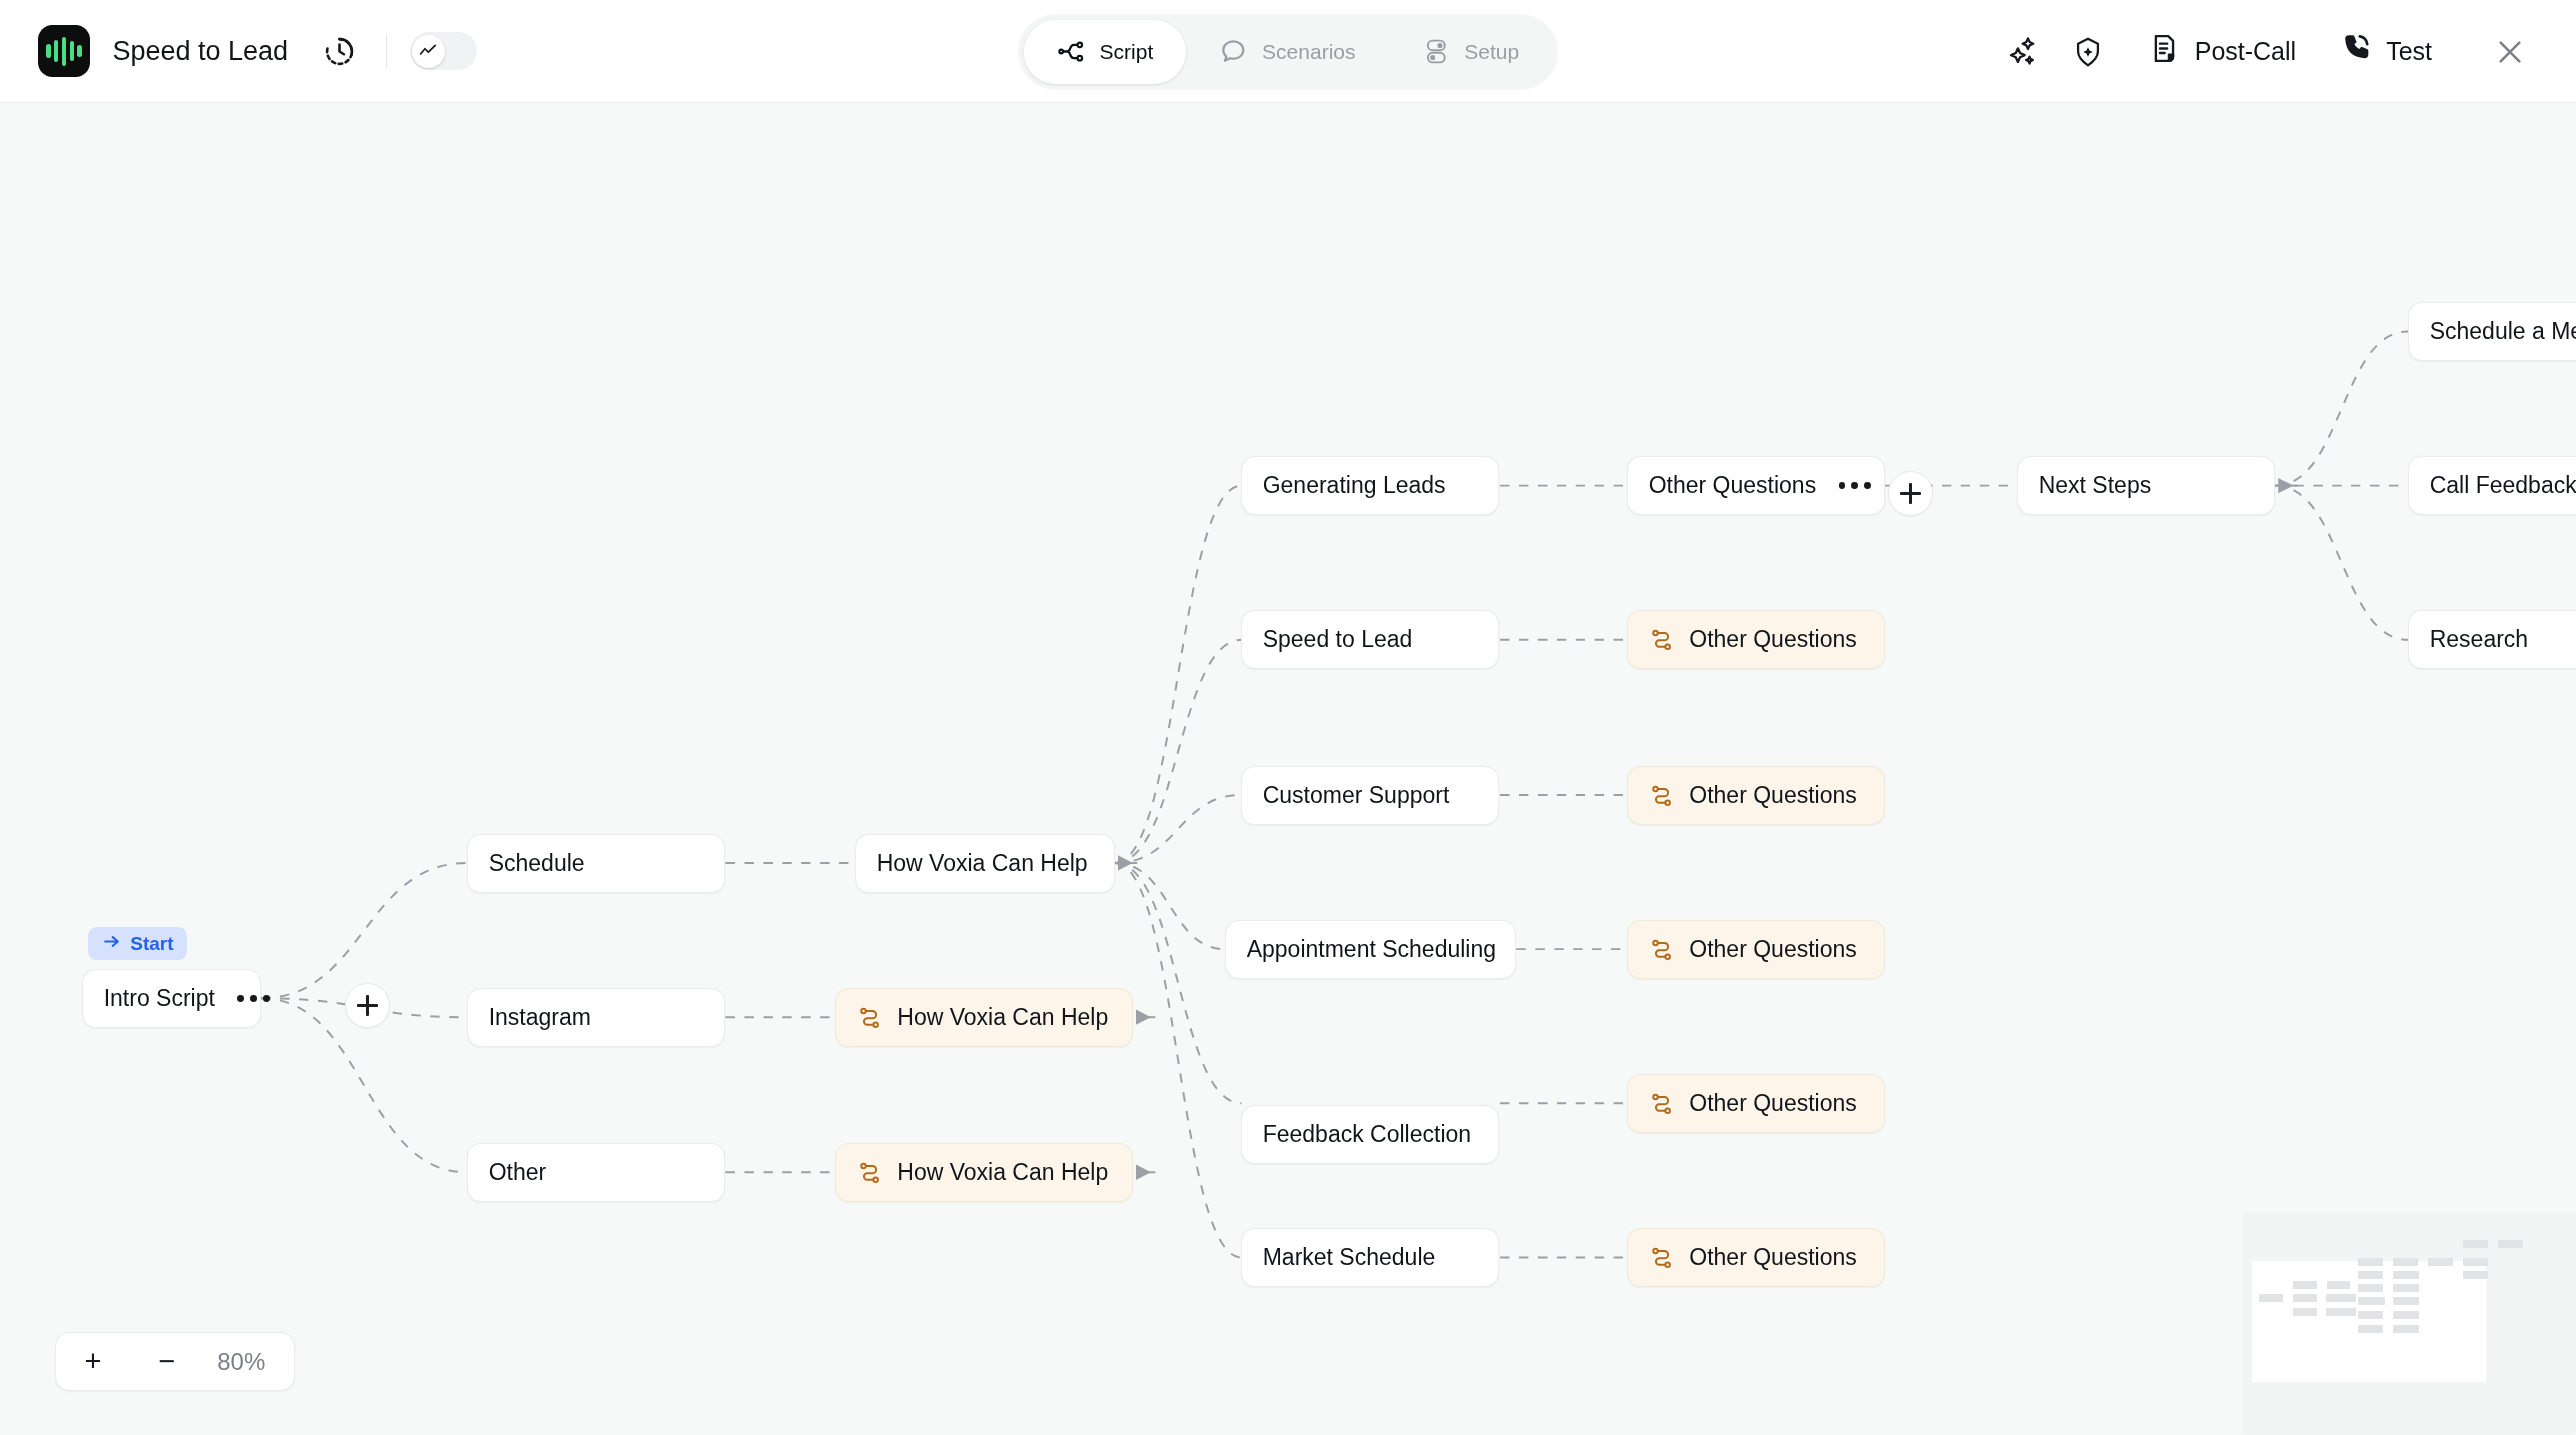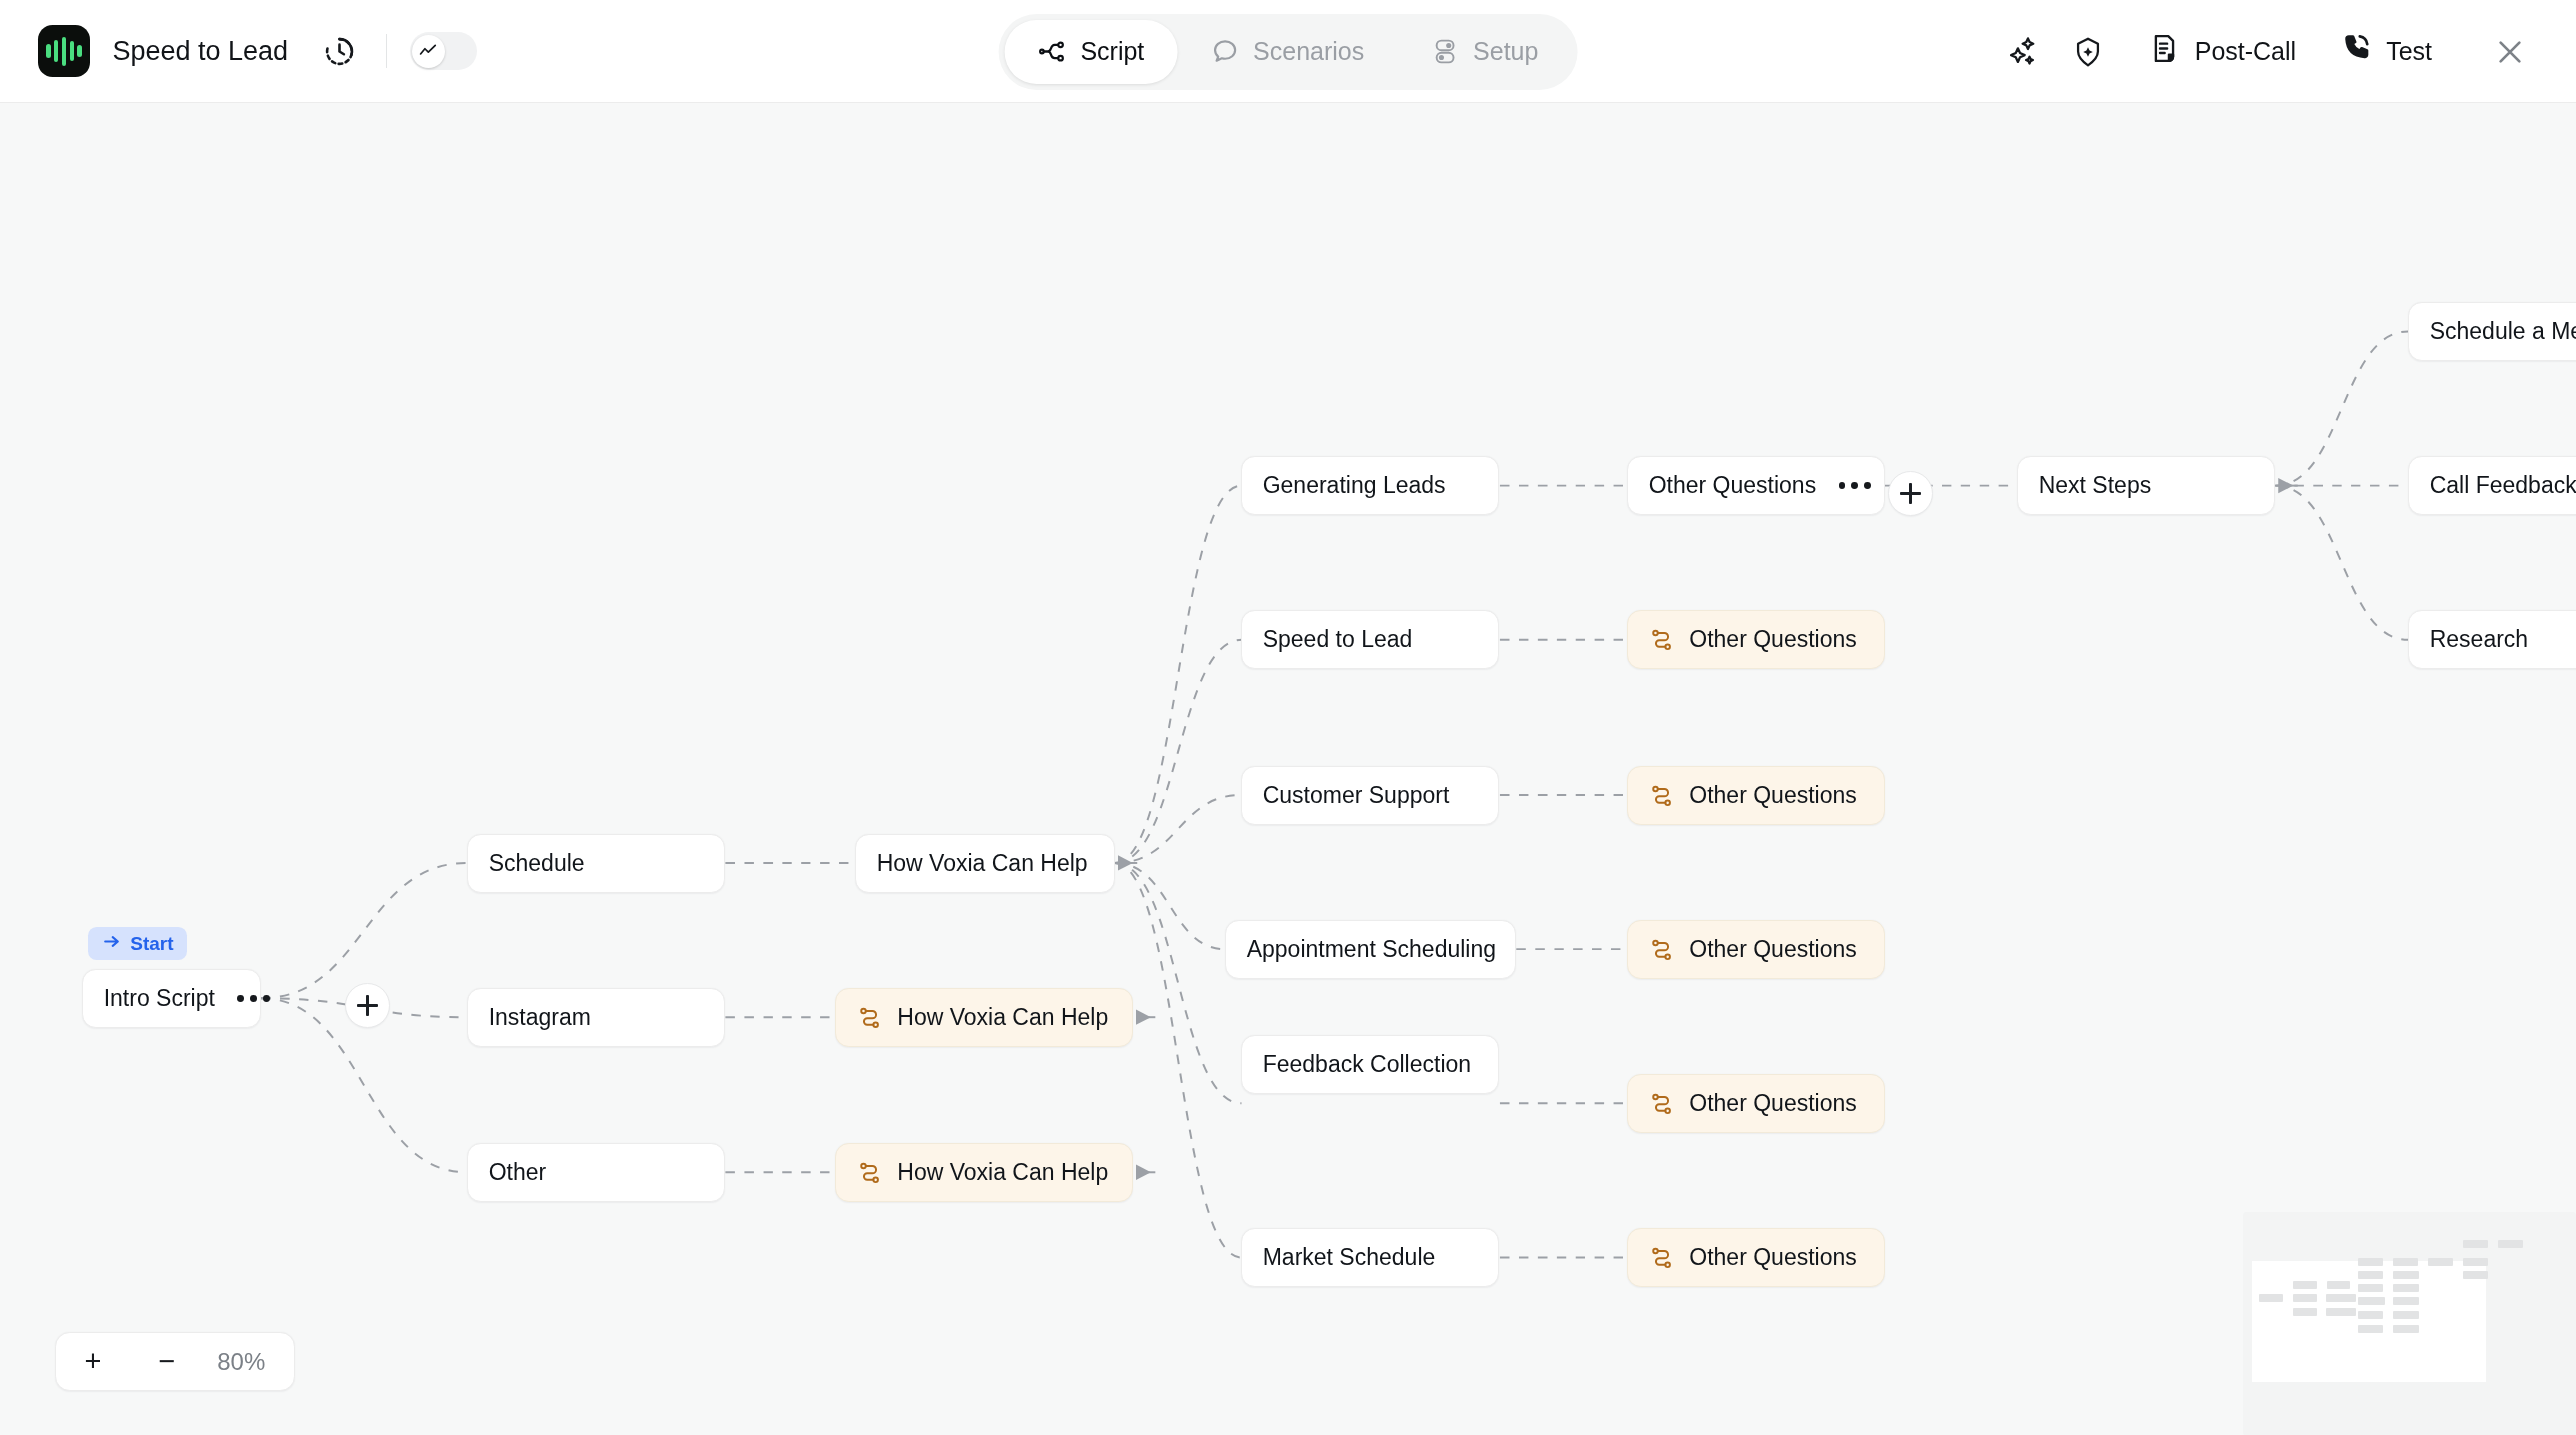--- a/index.html
+++ b/index.html
@@ -71,21 +71,21 @@
     height: 76px;
     background: #f4f5f5;
     border-radius: 38px;
     display: flex; align-items: center;
     padding: 6px;
   }
   .tab {
     height: 64px; border-radius: 33px;
     display: flex; align-items: center; gap: 13.8px;
     padding: 0 33px;
-    font-size: 25px; color: #9a9ea4;
+    font-size: 21px; color: #9a9ea4;
     background: transparent; border: none; cursor: pointer;
     white-space: nowrap;
   }
   .tab.active {
     background: #ffffff; color: #0c0f13;
     box-shadow: 0 0.9px 3.4px rgba(0,0,0,.10);
   }
   .tab .tab-ico { display: flex; align-items: center; }
 
   
@@ -418,21 +418,21 @@
       </div>
       <div class="node" style="left: 1241px; top: 507px; width: 258px;">
         <span>Speed to Lead</span>
       </div>
       <div class="node" style="left: 1241px; top: 663px; width: 258px;">
         <span>Customer Support</span>
       </div>
       <div class="node" style="left: 1225px; top: 817px; width: 291px;">
         <span>Appointment Scheduling</span>
       </div>
-      <div class="node" style="left: 1241px; top: 932px; width: 258px;">
+      <div class="node" style="left: 1241px; top: 1002px; width: 258px;">
         <span>Feedback Collection</span>
       </div>
       <div class="node" style="left: 1241px; top: 1125px; width: 258px;">
         <span>Market Schedule</span>
       </div>
       <div class="node" style="left: 1627px; top: 353px; width: 258px;">
         <span>Other Questions</span>
         <span class="dots">
           <span></span>
           <span></span>

